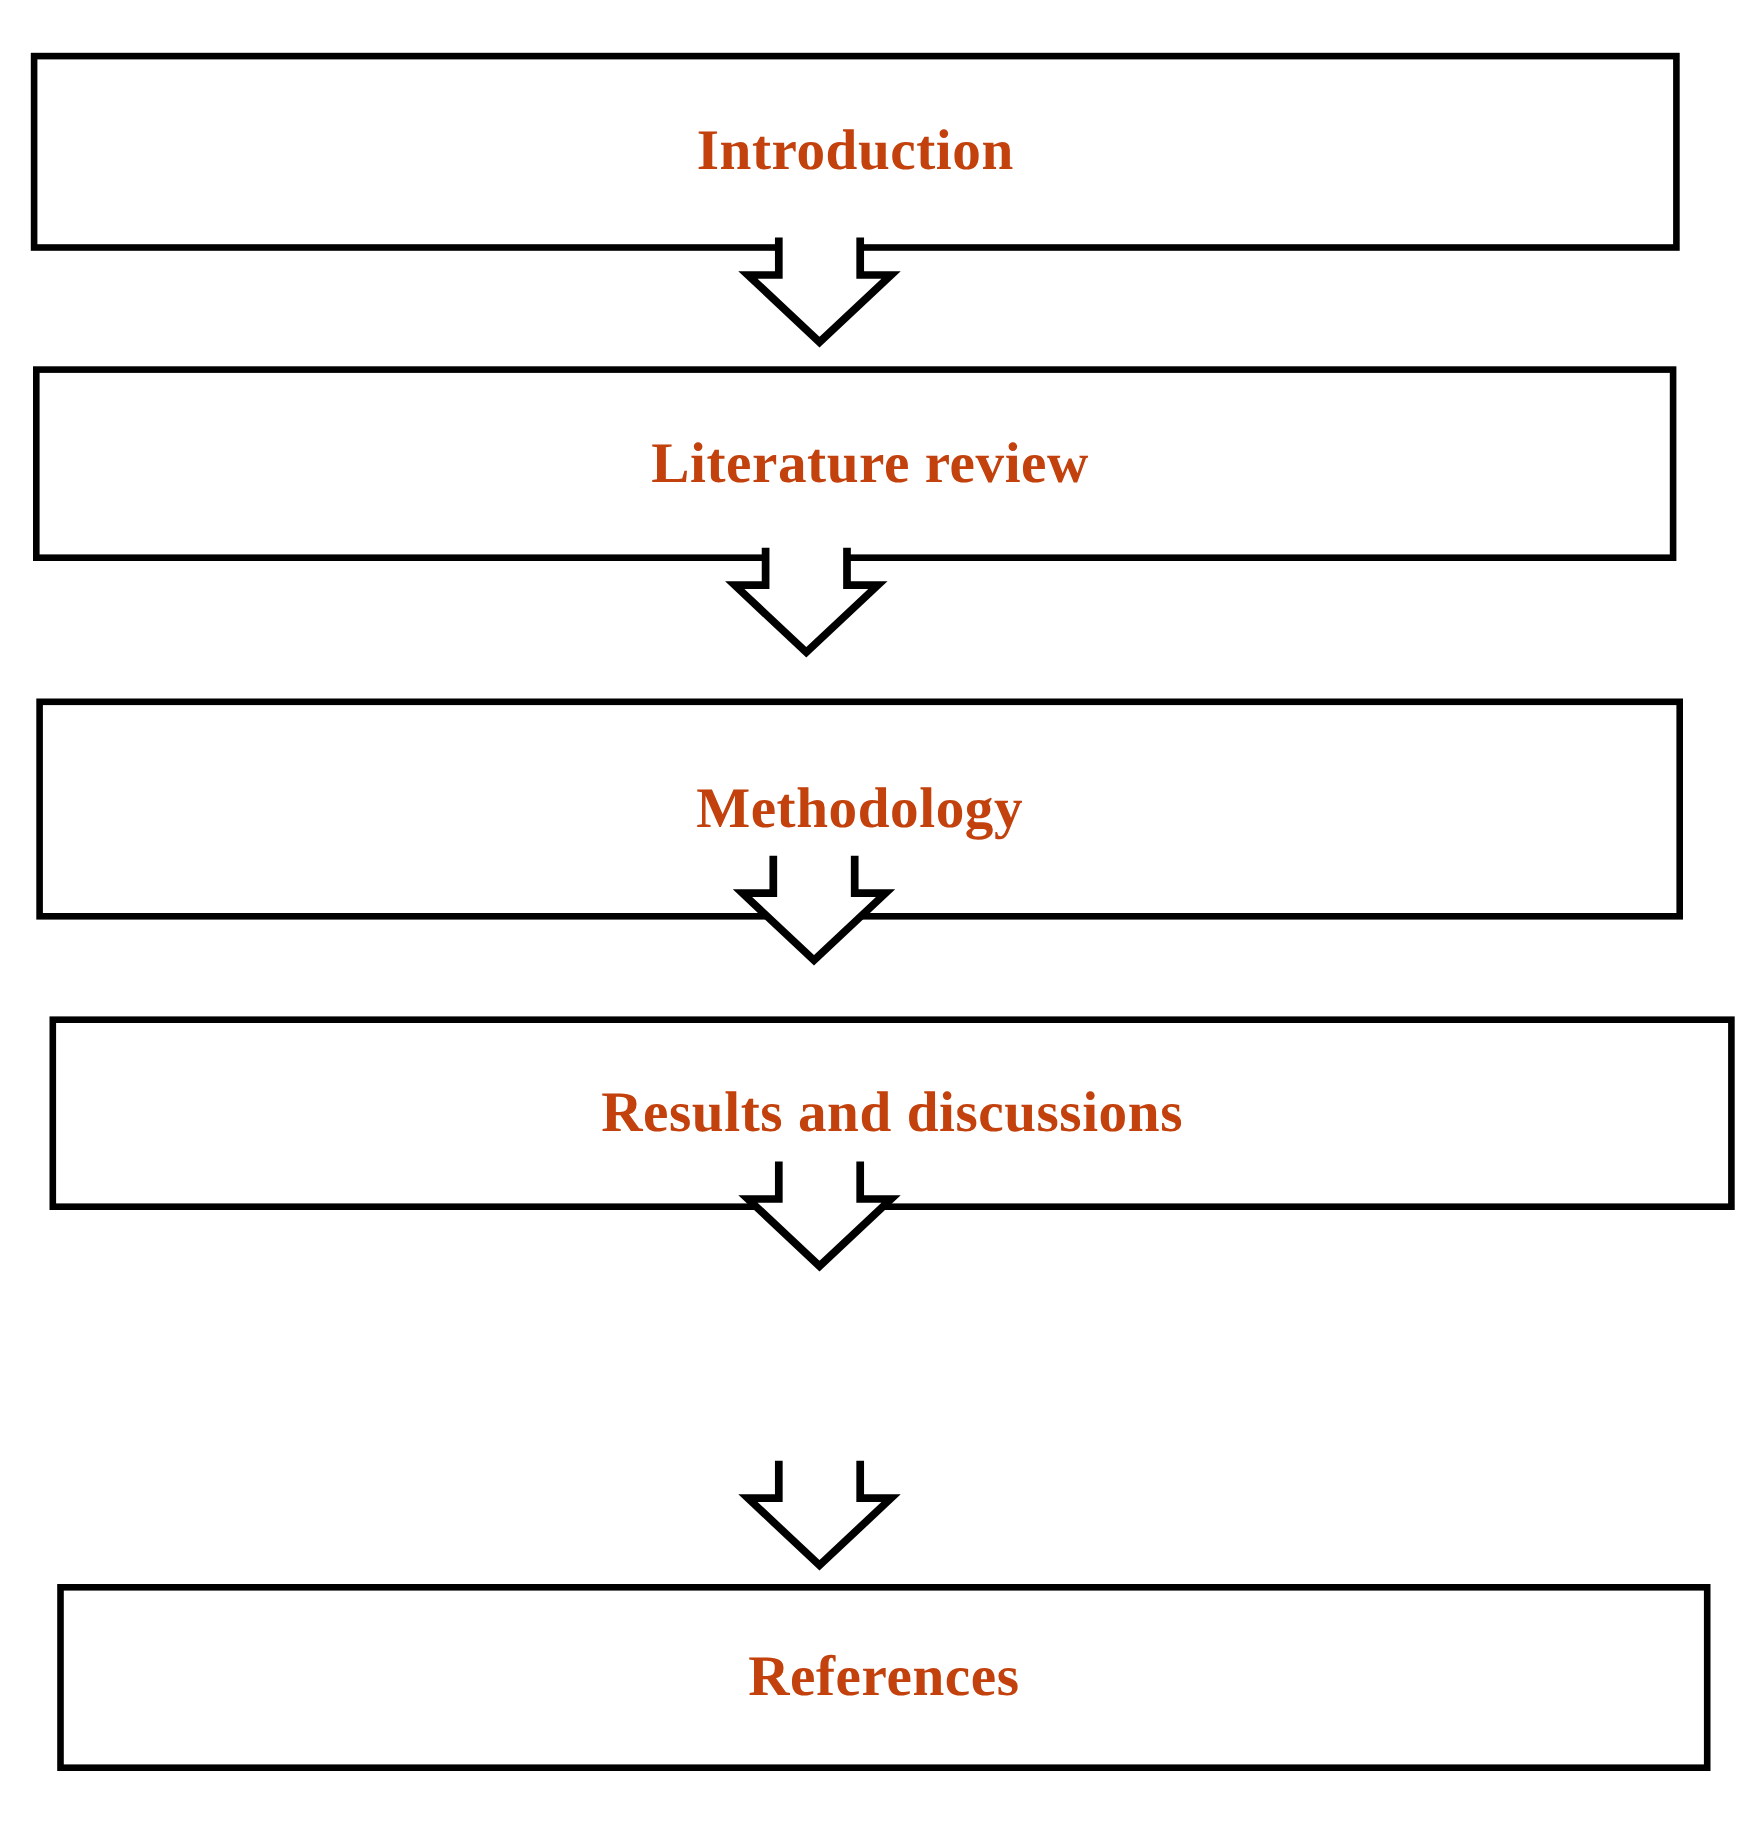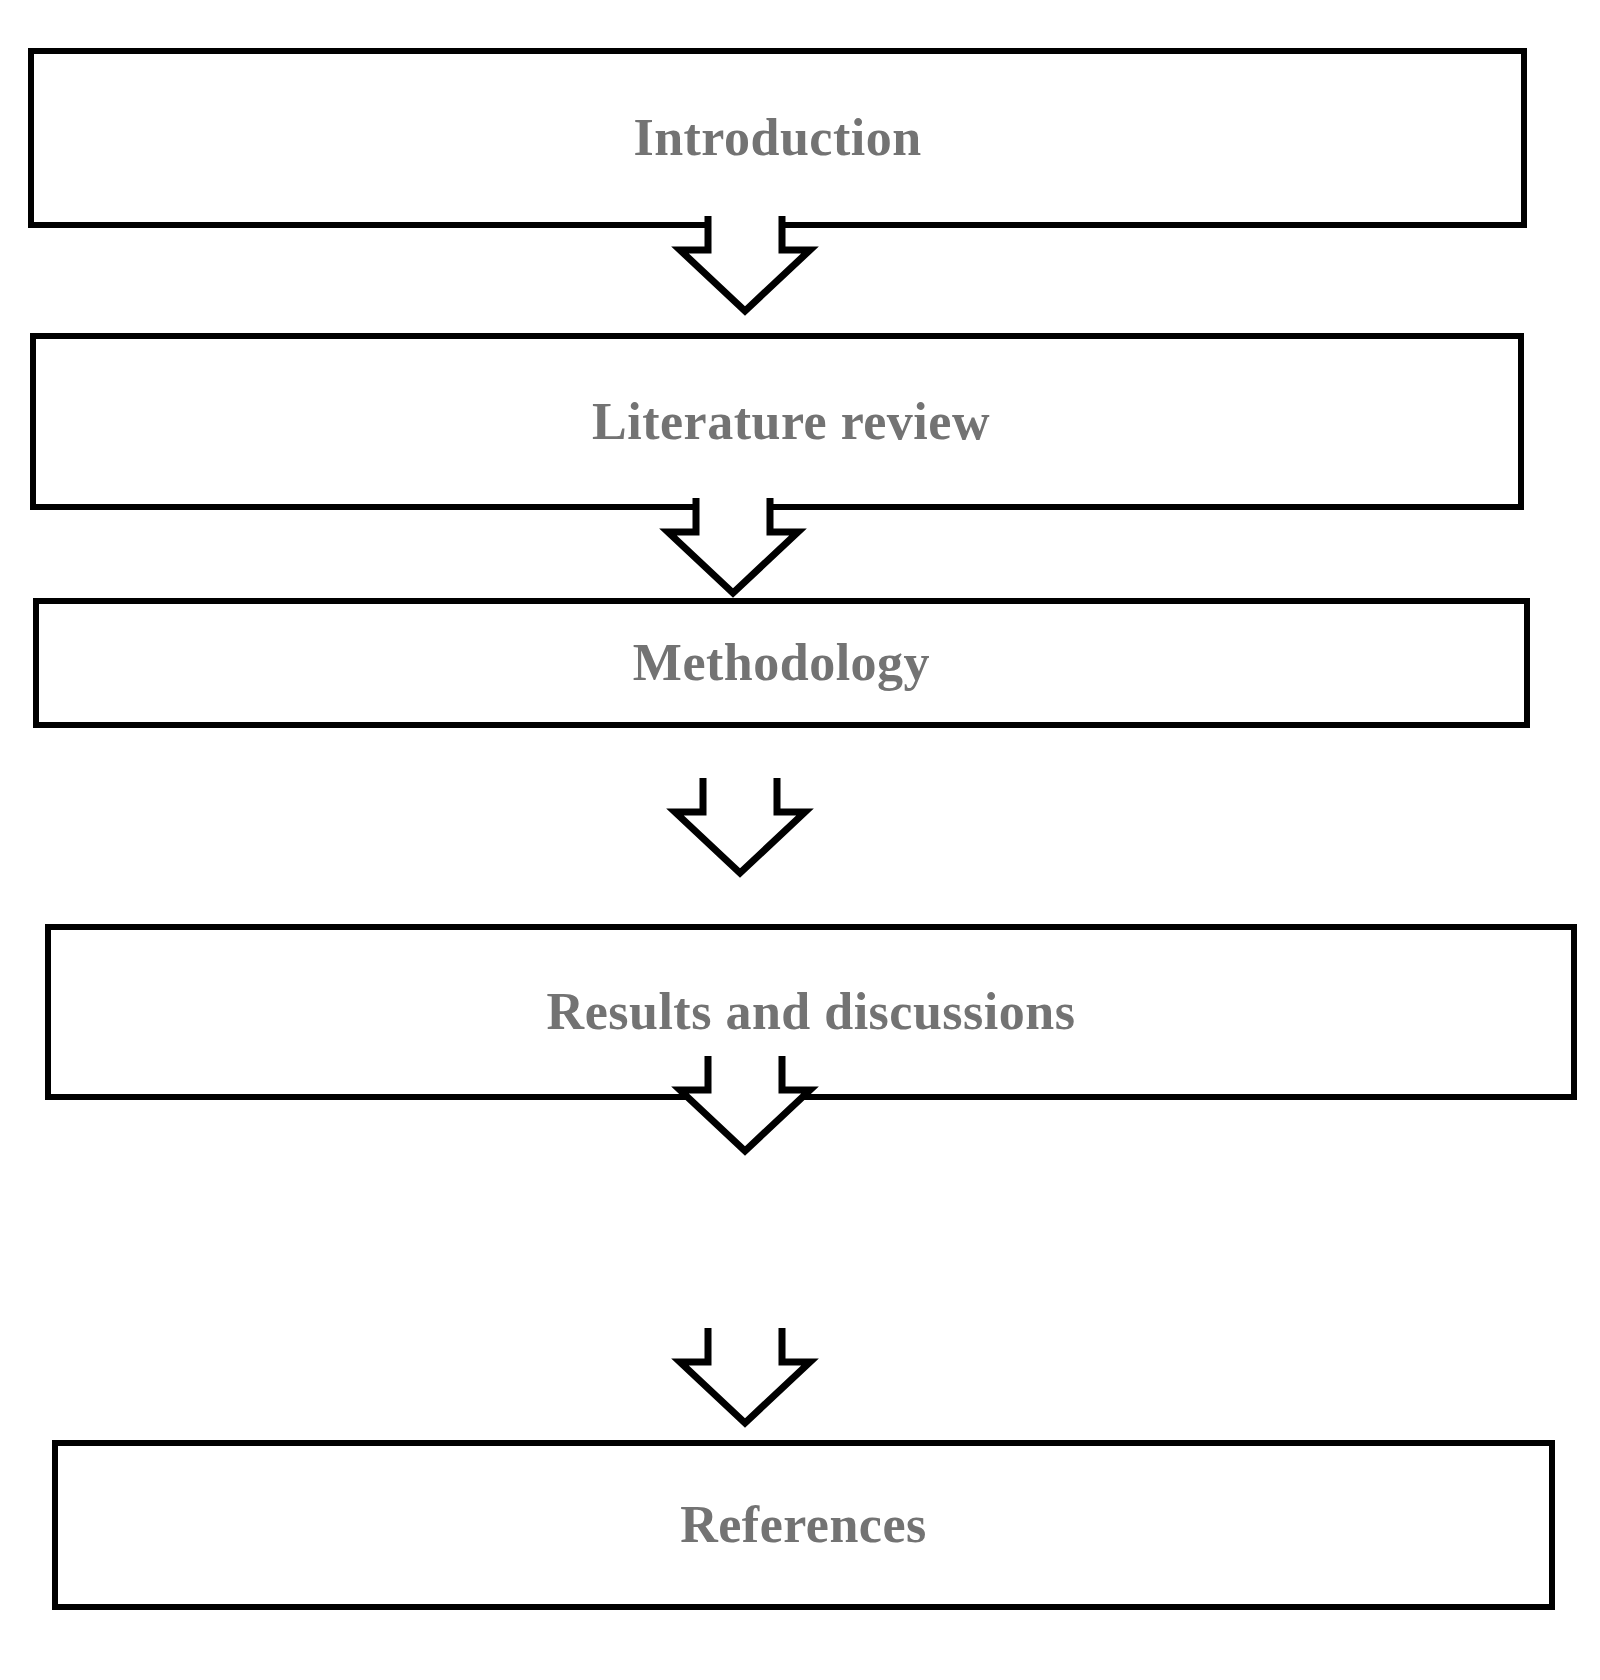--- a/index.html
+++ b/index.html
@@ -29,21 +29,21 @@
     display: flex;
     align-items: center;
     justify-content: center;
   }
 
   .stage-label {
     font-family: "Liberation Serif", "DejaVu Serif", serif;
     font-weight: bold;
     font-size: 52px;
     line-height: 1.1;
-    color: #737373;
+    color: #c2410c;
     letter-spacing: 0.5px;
     text-align: center;
     white-space: nowrap;
   }
 
   .connector-arrow {
     position: absolute;
     pointer-events: none;
   }
 
@@ -70,21 +70,21 @@
   <div class="stage-box" style="left:30px; top:333px; width:1494px; height:177px;padding-left:28px;">
     <span class="stage-label">Literature review</span>
   </div>
 
   <div class="connector-arrow" style="left:663px; top:498px; width:140px; height:100px;">
     <svg width="140" height="100" viewBox="0 0 140 100" aria-hidden="true">
       <path d="M 33,0 L 33,34 L 5,34 L 70,95 L 135,34 L 107,34 L 107,0" fill="#ffffff" stroke="#000000" stroke-width="7" stroke-linejoin="miter" stroke-miterlimit="10"></path>
     </svg>
   </div>
 
-  <div class="stage-box" style="left:33px; top:598px; width:1497px; height:130px;">
+  <div class="stage-box" style="left:33px; top:635px; width:1497px; height:201px;">
     <span class="stage-label">Methodology</span>
   </div>
 
   <div class="connector-arrow" style="left:670px; top:778px; width:140px; height:100px;">
     <svg width="140" height="100" viewBox="0 0 140 100" aria-hidden="true">
       <path d="M 33,0 L 33,34 L 5,34 L 70,95 L 135,34 L 107,34 L 107,0" fill="#ffffff" stroke="#000000" stroke-width="7" stroke-linejoin="miter" stroke-miterlimit="10"></path>
     </svg>
   </div>
 
   <div class="stage-box" style="left:45px; top:924px; width:1532px; height:176px;">

